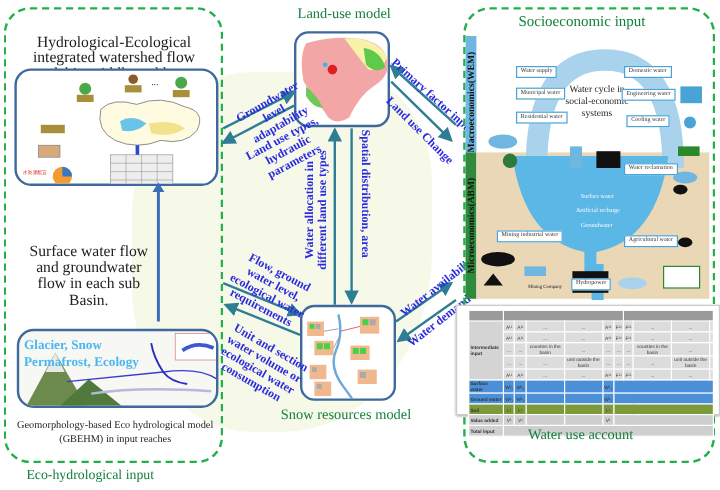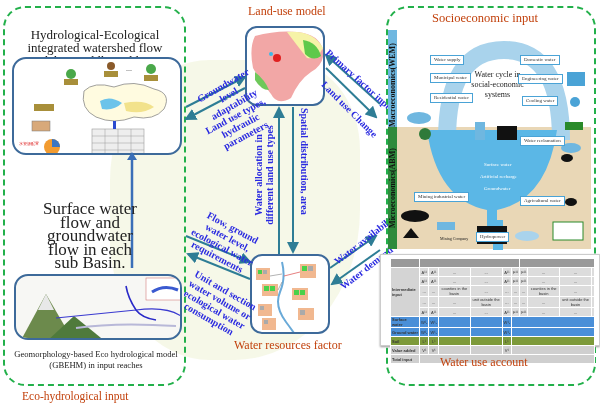--- a/index.html
+++ b/index.html
@@ -1,19 +1,19 @@
 <!DOCTYPE html>
 <html><head>
 <meta charset="utf-8">
 <style>
   html, body { margin:0; padding:0; background:#ffffff; }
   body { width:600px; height:408px; position:relative; overflow:hidden; font-family:"Liberation Serif", serif; }
   .abs { position:absolute; }
   .dash-box { position:absolute; border:2px dashed #22b04a; border-radius:22px; box-sizing:border-box; }
-  .model-title { position:absolute; color:#c2410c; font-family:"Liberation Serif", serif; white-space:nowrap; }
+  .model-title { position:absolute; color:#15803d; font-family:"Liberation Serif", serif; white-space:nowrap; }
   .label-blue { position:absolute; color:#2a2ae0; font-family:"Liberation Serif", serif; font-weight:bold; font-size:10px; line-height:11px; white-space:nowrap; transform-origin:left top; }
   .caption { position:absolute; color:#222; text-align:center; font-family:"Liberation Serif", serif; }
   .panel { position:absolute; border:2px solid #3d6a9a; border-radius:14px; box-sizing:border-box; background:#fff; overflow:hidden; }
   .bg-map { position:absolute; background:#eef3d6; }
   .tbl { position:absolute; border-collapse:collapse; font-size:4px; font-family:"Liberation Sans", sans-serif; }
   .tbl td { border:1px solid #fff; padding:0 1px; height:8px; color:#333; text-align:center; }
   .pill { position:absolute; background:#fff; border:1px solid #4aa3d6; font-size:5px; color:#333; padding:0 3px; height:8px; line-height:8px; white-space:nowrap; font-family:"Liberation Serif", serif; }
 </style>
 </head>
 <body>
@@ -55,33 +55,34 @@
     <path d="M38 88 L38 80 A8 8 0 0 1 46 88Z" fill="#3a76c4"></path>
     <text x="5" y="86" font-size="4" fill="#d22">水资源配置</text>
   </svg>
 </div>
 
 <svg class="abs" style="left:126px;top:152px;" width="12" height="118">
   <line x1="6" y1="116" x2="6" y2="6" stroke="#3a6fb8" stroke-width="2.5"></line>
   <polygon points="1,8 6,0 11,8" fill="#3a6fb8"></polygon>
 </svg>
 
-<div class="caption" style="left:22px;top:202px;width:104px;font-size:17px;line-height:13.5px;margin-left:16px;">Surface water flow and groundwater flow in each sub Basin.</div>
+<div class="caption" style="left:22px;top:202px;width:104px;font-size:13px;line-height:13.5px;">Surface water flow and groundwater flow in each sub Basin.</div>
 
 <div class="panel" style="left:14px;top:274px;width:168px;height:66px;background:#f7f7f4;">
   <svg width="168" height="66">
     <polygon points="4,66 30,18 58,66" fill="#6c8a4c"></polygon>
     <polygon points="22,34 30,18 38,34" fill="#e8e8e8"></polygon>
     <polygon points="30,66 58,40 90,66" fill="#4f7a3c"></polygon>
     <path d="M40 42 Q80 38 120 34 Q150 30 165 40" stroke="#3a3ad0" stroke-width="1.2" fill="none"></path>
     <path d="M110 10 Q112 22 120 34 Q126 42 140 44" stroke="#2a2ac8" stroke-width="1.6" fill="none"></path>
     <path d="M60 52 Q100 46 160 50" stroke="#b8b8d8" stroke-width="2" fill="none"></path>
     <rect x="130" y="2" width="36" height="22" fill="#fff" stroke="#c66" stroke-width="0.5"></rect>
     <path d="M136 16 Q148 8 162 14" stroke="#3a5ad0" stroke-width="3" fill="none"></path>
   </svg>
+  <div class="abs" style="left:4px;top:5px;width:110px;font-size:11px;line-height:14px;font-weight:bold;color:#4ab8f0;font-family:'Liberation Serif',serif;">Glacier, Snow Permafrost, Ecology</div>
 </div>
 
 <div class="caption" style="left:8px;top:349px;width:176px;font-size:8.6px;line-height:11px;">Geomorphology-based Eco hydrological model (GBEHM) in input reaches</div>
 
 <div class="model-title" style="left:22px;top:390px;font-size:11.5px;">Eco-hydrological input</div>
 
 <div class="model-title" style="left:248px;top:4px;font-size:12px;">Land-use model</div>
 
 <div class="panel" style="left:245px;top:26px;width:80px;height:80px;border-radius:12px;">
   <svg width="80" height="80">
@@ -128,21 +129,21 @@
     <g>
         <rect x="10" y="62" width="14" height="12" fill="#f1b890"></rect>
         <rect x="12" y="64" width="4" height="4" fill="#aaa"></rect>
       </g>
     <line x1="18" y1="20" x2="30" y2="18" stroke="#666" stroke-width="0.5"></line>
     <line x1="26" y1="34" x2="30" y2="26" stroke="#666" stroke-width="0.5"></line>
     <line x1="48" y1="16" x2="32" y2="20" stroke="#e06060" stroke-width="0.8"></line>
   </svg>
 </div>
 
-<div class="model-title" style="left:234px;top:338px;font-size:12px;">Water resources factor</div>
+<div class="model-title" style="left:234px;top:338px;font-size:12px;">Snow resources model</div>
 
 <svg class="abs" style="left:0;top:0;" width="600" height="408">
   <defs>
     <marker id="ah" markerWidth="6" markerHeight="6" refX="5" refY="3" orient="auto">
       <polygon points="0,0 6,3 0,6" fill="#2e7d95"></polygon>
     </marker>
   </defs>
 
   <line x1="186" y1="107" x2="245" y2="77" stroke="#2e7d95" stroke-width="2" marker-end="url(#ah)"></line>
   <line x1="245" y1="88" x2="186" y2="119" stroke="#2e7d95" stroke-width="2" marker-end="url(#ah)"></line>

